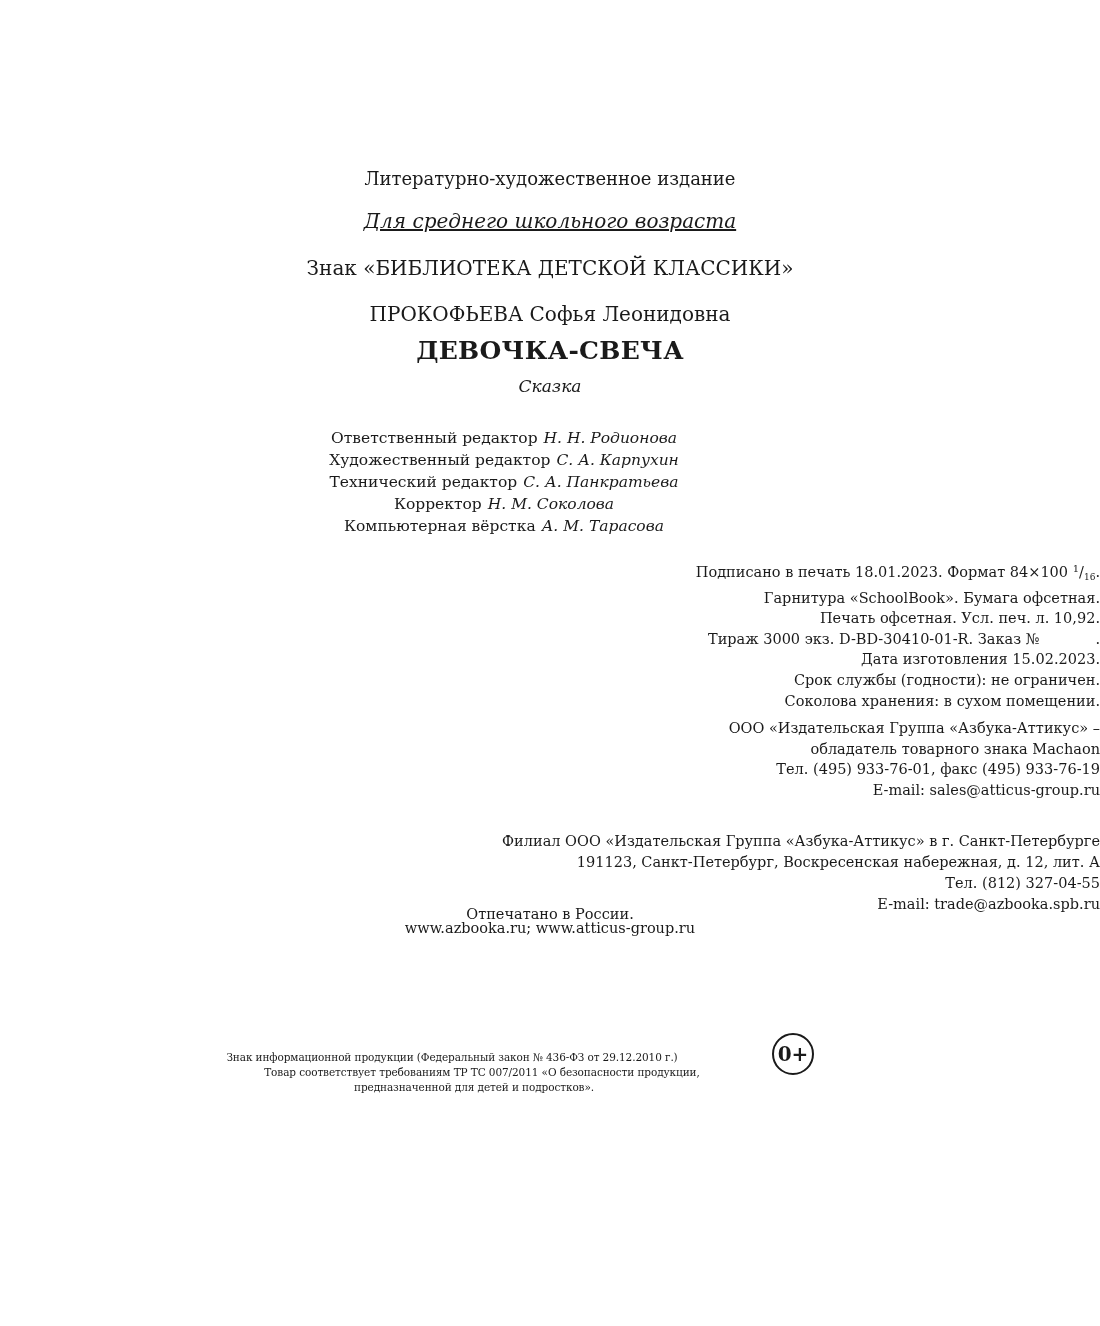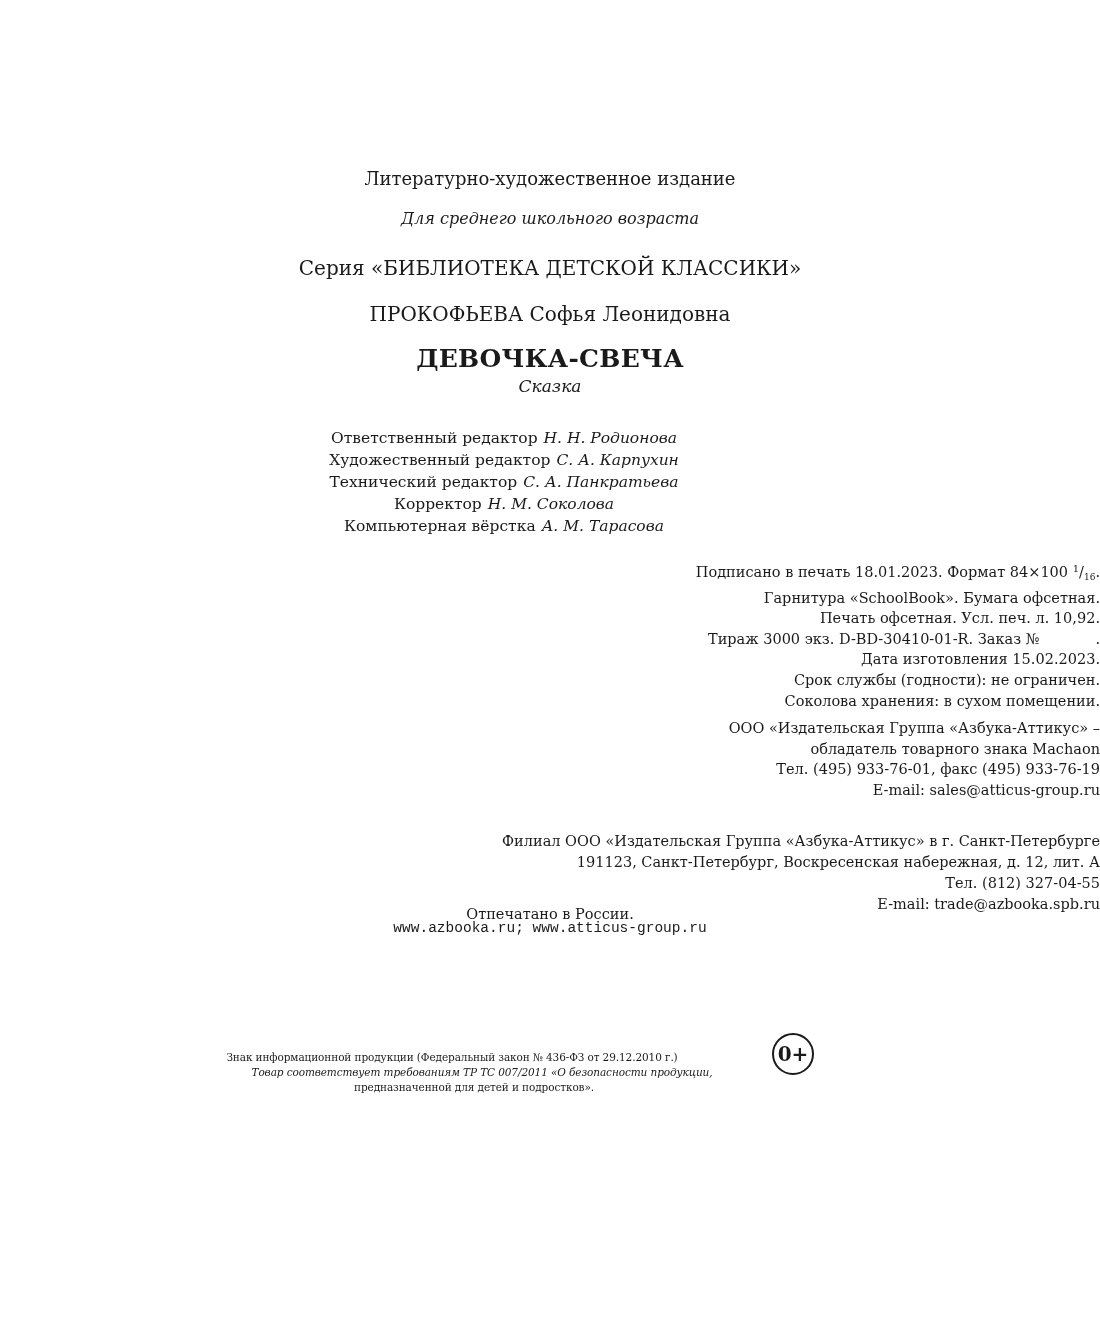--- a/index.html
+++ b/index.html
@@ -17,24 +17,24 @@
     }
     .line {
       position: absolute;
       left: 0;
       width: 1100px;
       text-align: center;
       white-space: nowrap;
     }
 
     #l-type   { top: 168px; font-size: 18px; }
-    #l-age    { top: 209px; font-size: 16px; font-style: italic; }
+    #l-age    { top: 209px; font-size: 20px; font-style: italic; text-decoration: underline; }
     #l-series { top: 256px; font-size: 20px; }
     #l-author { top: 302px; font-size: 20px; }
-    #l-title  { top: 344px; font-size: 25px; font-weight: bold; letter-spacing: 0.3px; }
+    #l-title  { top: 336px; font-size: 25px; font-weight: bold; letter-spacing: 0.3px; }
     #l-genre  { top: 376px; font-size: 17px; font-style: italic; }
 
     .editors { position: absolute; left: 0; top: 427px; width: 1008px; }
     .editors .row {
       text-align: center;
       font-size: 15.5px;
       line-height: 22px;
       white-space: nowrap;
     }
     .editors .role { margin-right: 6px; }
@@ -53,38 +53,38 @@
     #meta .row { font-size: 14.5px; line-height: 20.6px; }
     sup.frac { font-size: 10px; vertical-align: 5px; }
     sub.frac { font-size: 9px; vertical-align: -3px; }
     .gap { display: inline-block; width: 56px; }
 
     #pub { top: 718px; }
     #pub .row { font-size: 14.5px; line-height: 20.5px; }
     #branch { top: 831px; }
     #branch .row { font-size: 14.5px; line-height: 21px; }
 
-    #web { top: 920px; font-size: 14.5px; font-family: Liberation Mono, monospace; }
+    #web { top: 920px; font-size: 14.5px; }
     #printed { top: 906px; font-size: 14.5px; }
 
     .footer {
       position: absolute;
       left: 0;
       top: 1050px;
       width: 948px;
     }
     .footer .row {
       font-size: 10.5px;
       line-height: 15px;
       text-align: center;
       white-space: nowrap;
       letter-spacing: -0.1px;
     }
     .footer .r1 { padding-right: 44px; }
-    .footer .r2 { padding-left: 16px; font-style: italic; }
+    .footer .r2 { padding-left: 16px; }
 
     .age-badge {
       position: absolute;
       left: 772px;
       top: 1033px;
       width: 38px;
       height: 38px;
       border: 2px solid #1a1a1a;
       border-radius: 50%;
       display: flex;
@@ -93,21 +93,21 @@
       font-size: 20px;
       font-weight: bold;
       box-sizing: content-box;
     }
   </style>
 </head>
 <body>
 
 <div class="line" id="l-type">Литературно-художественное издание</div>
 <div class="line" id="l-age">Для среднего школьного возраста</div>
-<div class="line" id="l-series">Серия «БИБЛИОТЕКА ДЕТСКОЙ КЛАССИКИ»</div>
+<div class="line" id="l-series">Знак «БИБЛИОТЕКА ДЕТСКОЙ КЛАССИКИ»</div>
 <div class="line" id="l-author">ПРОКОФЬЕВА Софья Леонидовна</div>
 <div class="line" id="l-title">ДЕВОЧКА-СВЕЧА</div>
 <div class="line" id="l-genre">Сказка</div>
 
 <div class="editors">
   <div class="row">
     <span class="role">Ответственный редактор</span><span class="name">Н. Н. Родионова</span>
   </div>
   <div class="row">
     <span class="role">Художественный редактор</span><span class="name">С. А. Карпухин</span>

